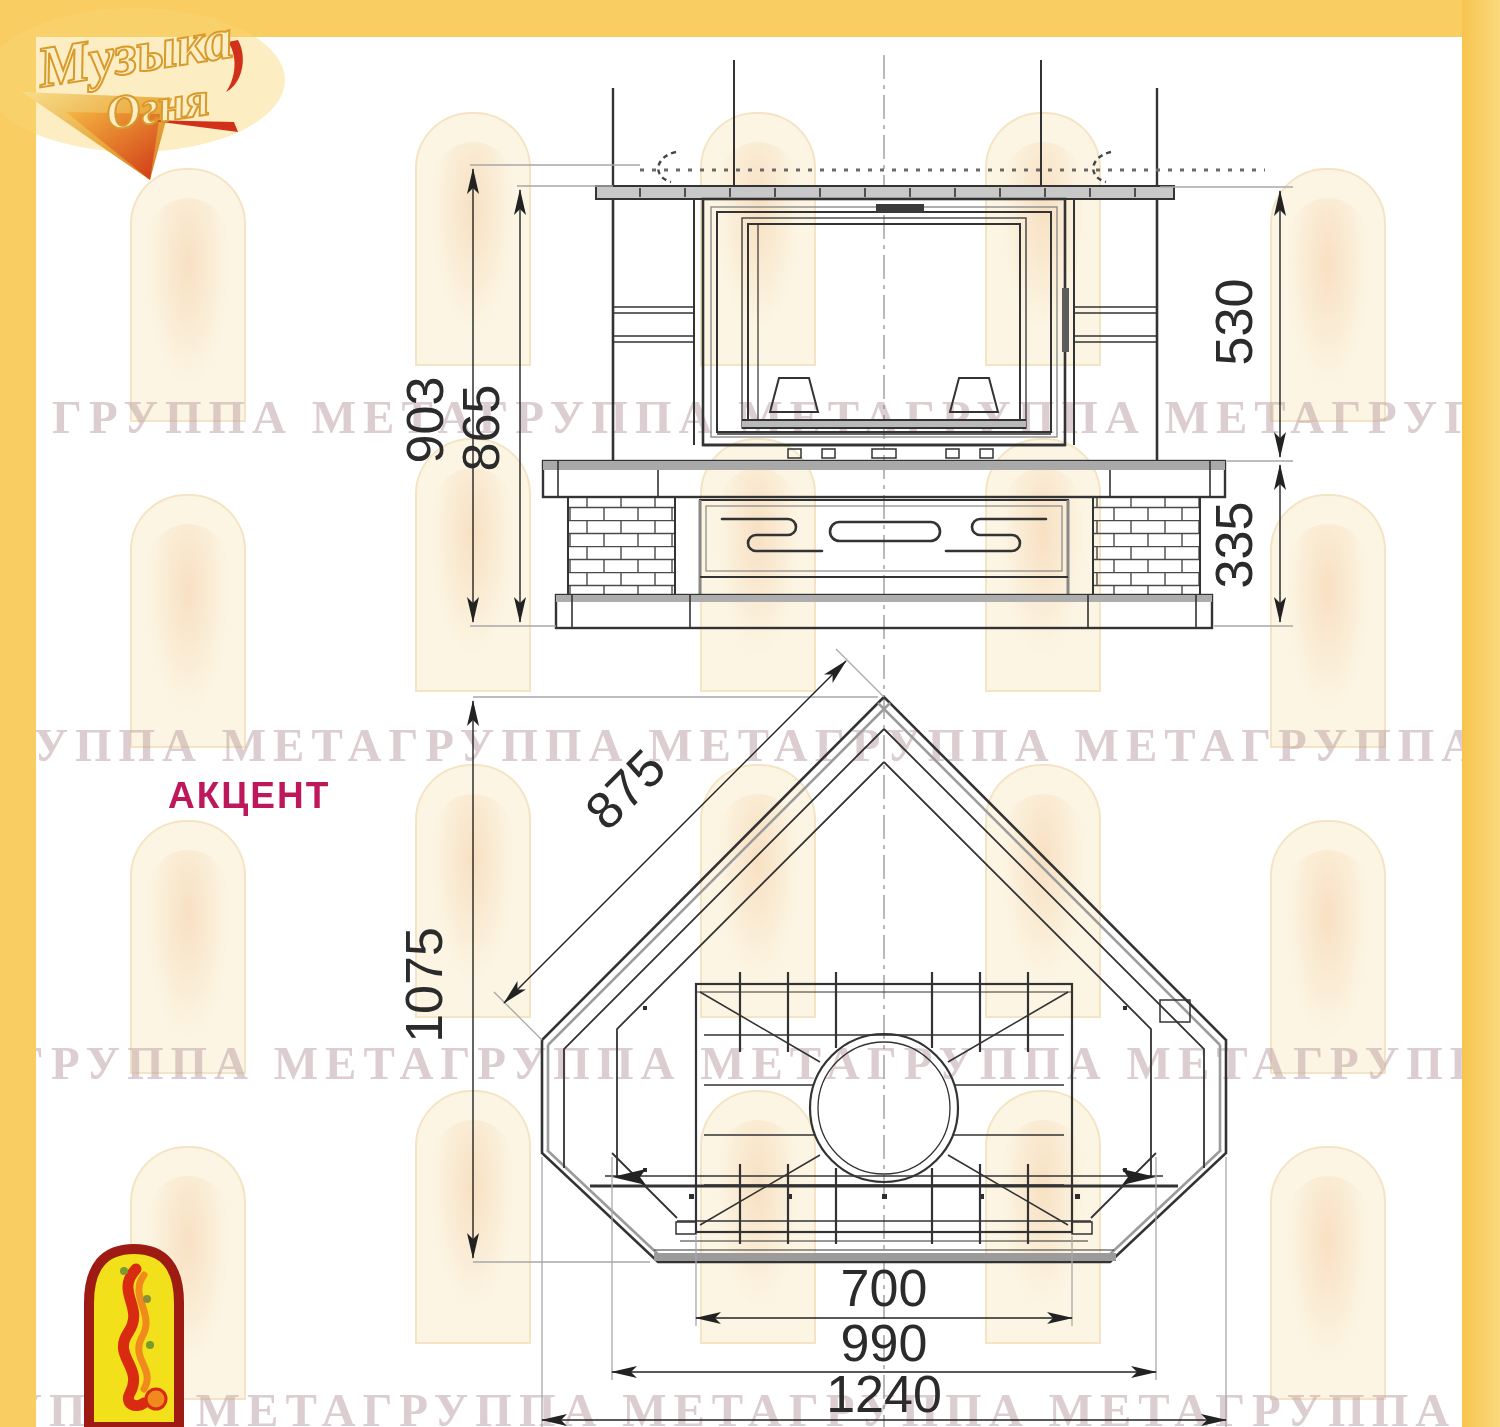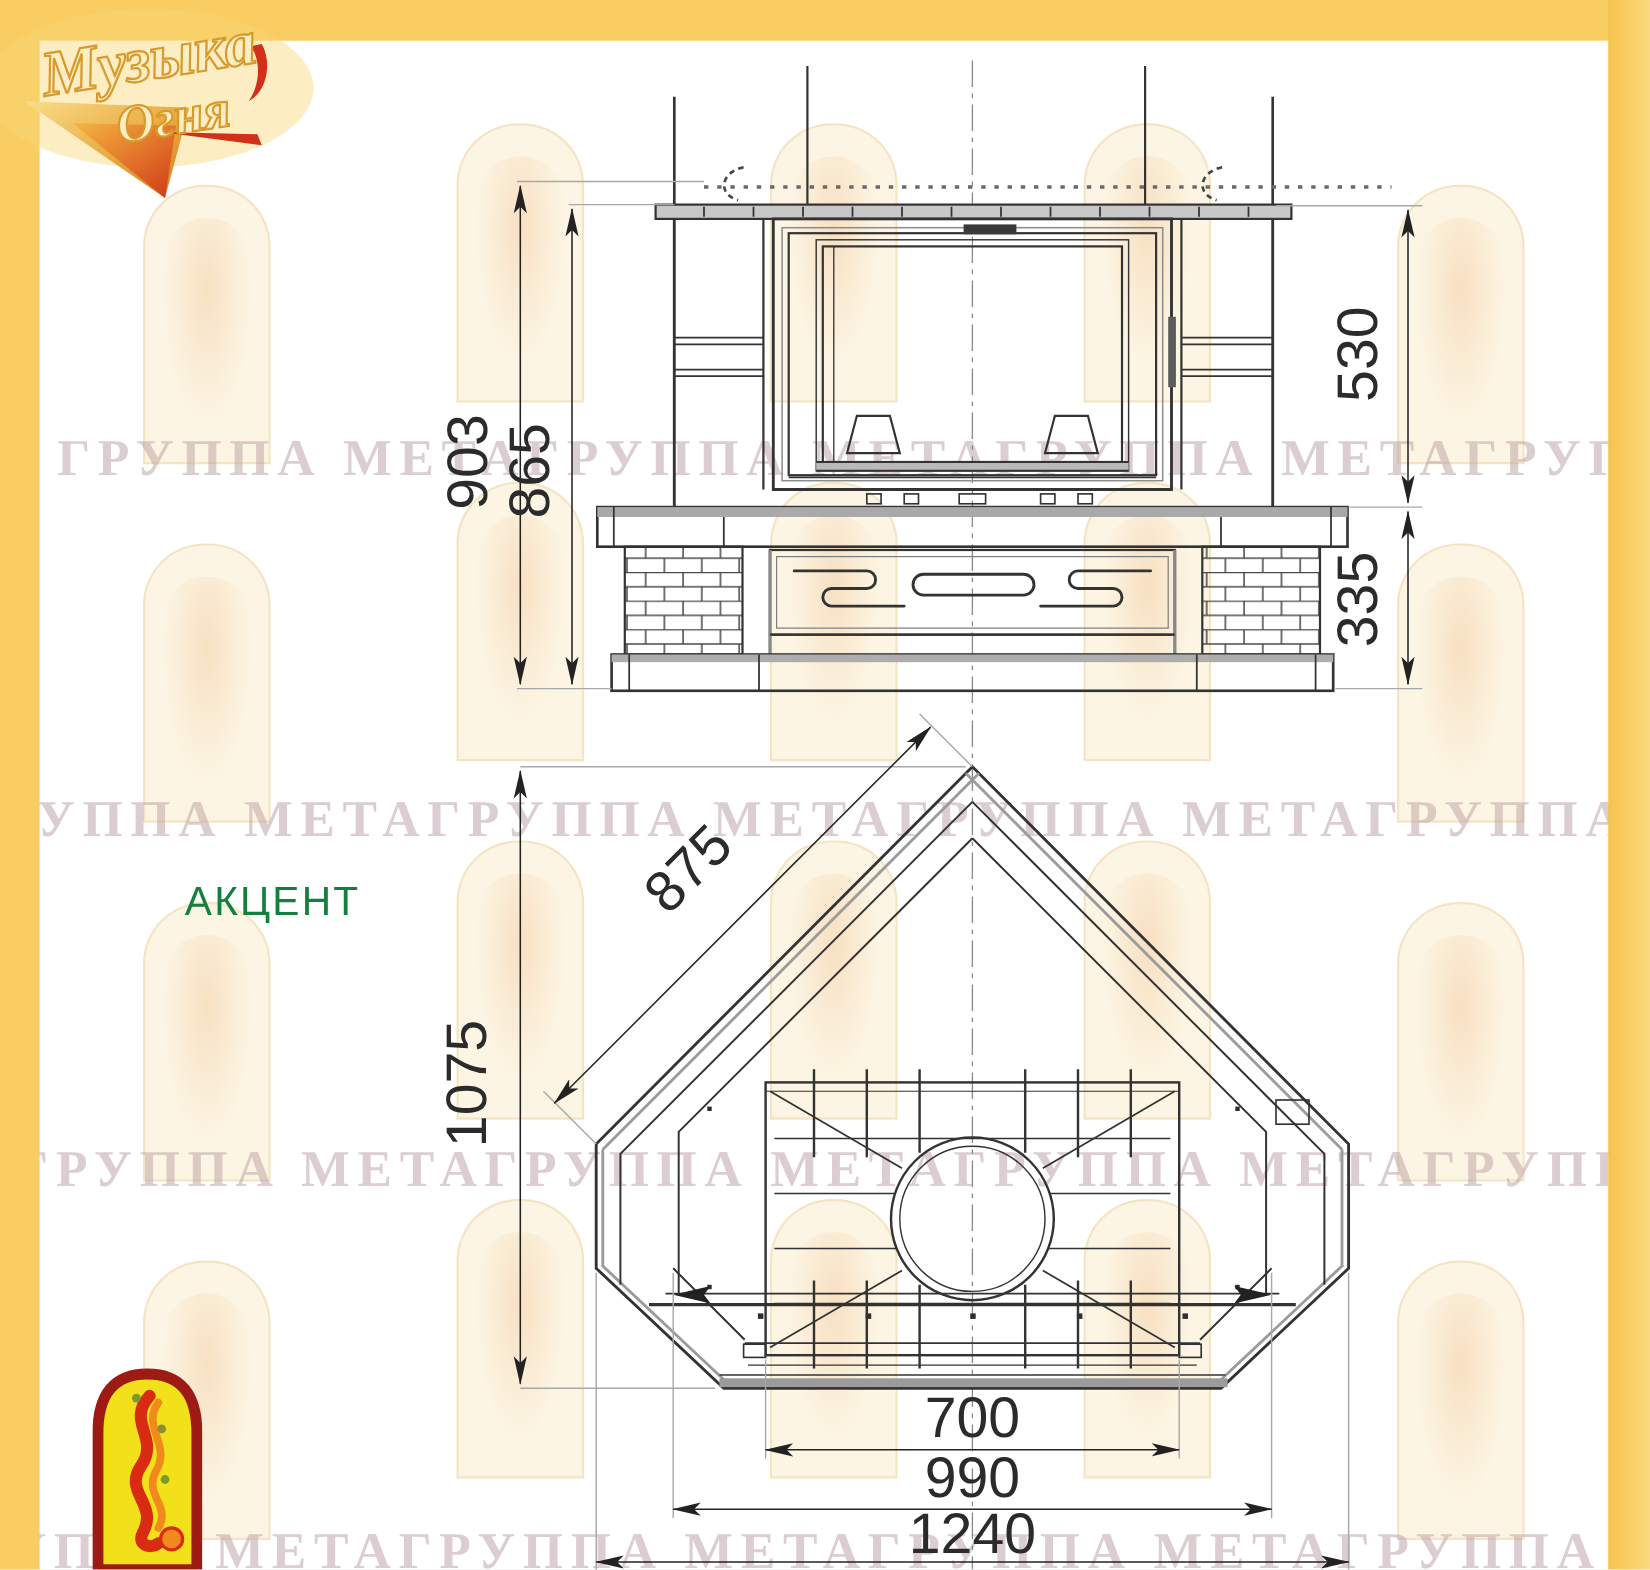--- a/index.html
+++ b/index.html
@@ -26,22 +26,22 @@
   .wm-text{position:absolute;white-space:nowrap;overflow:visible;
         font-family:"Liberation Serif", serif;font-size:47px;font-weight:bold;
         letter-spacing:7px;color:rgba(185,158,162,.5);}
   .wm1{top:390px;left:52px;}
   .wm2{top:718px;left:-38px;}
   .wm3{top:1036px;left:14px;}
   .wm4{top:1383px;left:-64px;}
   
   .drawing{position:absolute;left:0;top:0;}
   
-  .model-label{position:absolute;left:168px;top:799px;font-size:37px;font-weight:normal;
-        letter-spacing:2px;color:#15803d;}
+  .model-label{position:absolute;left:168px;top:775px;font-size:37px;font-weight:bold;
+        letter-spacing:2px;color:#be185d;}
   
   .brand-logo{position:absolute;left:0px;top:0px;}
   .bird-logo{position:absolute;left:84px;top:1241px;}
 </style>
 </head>
 <body>
 
 <div class="page">
 
   <div class="wm-layer">

